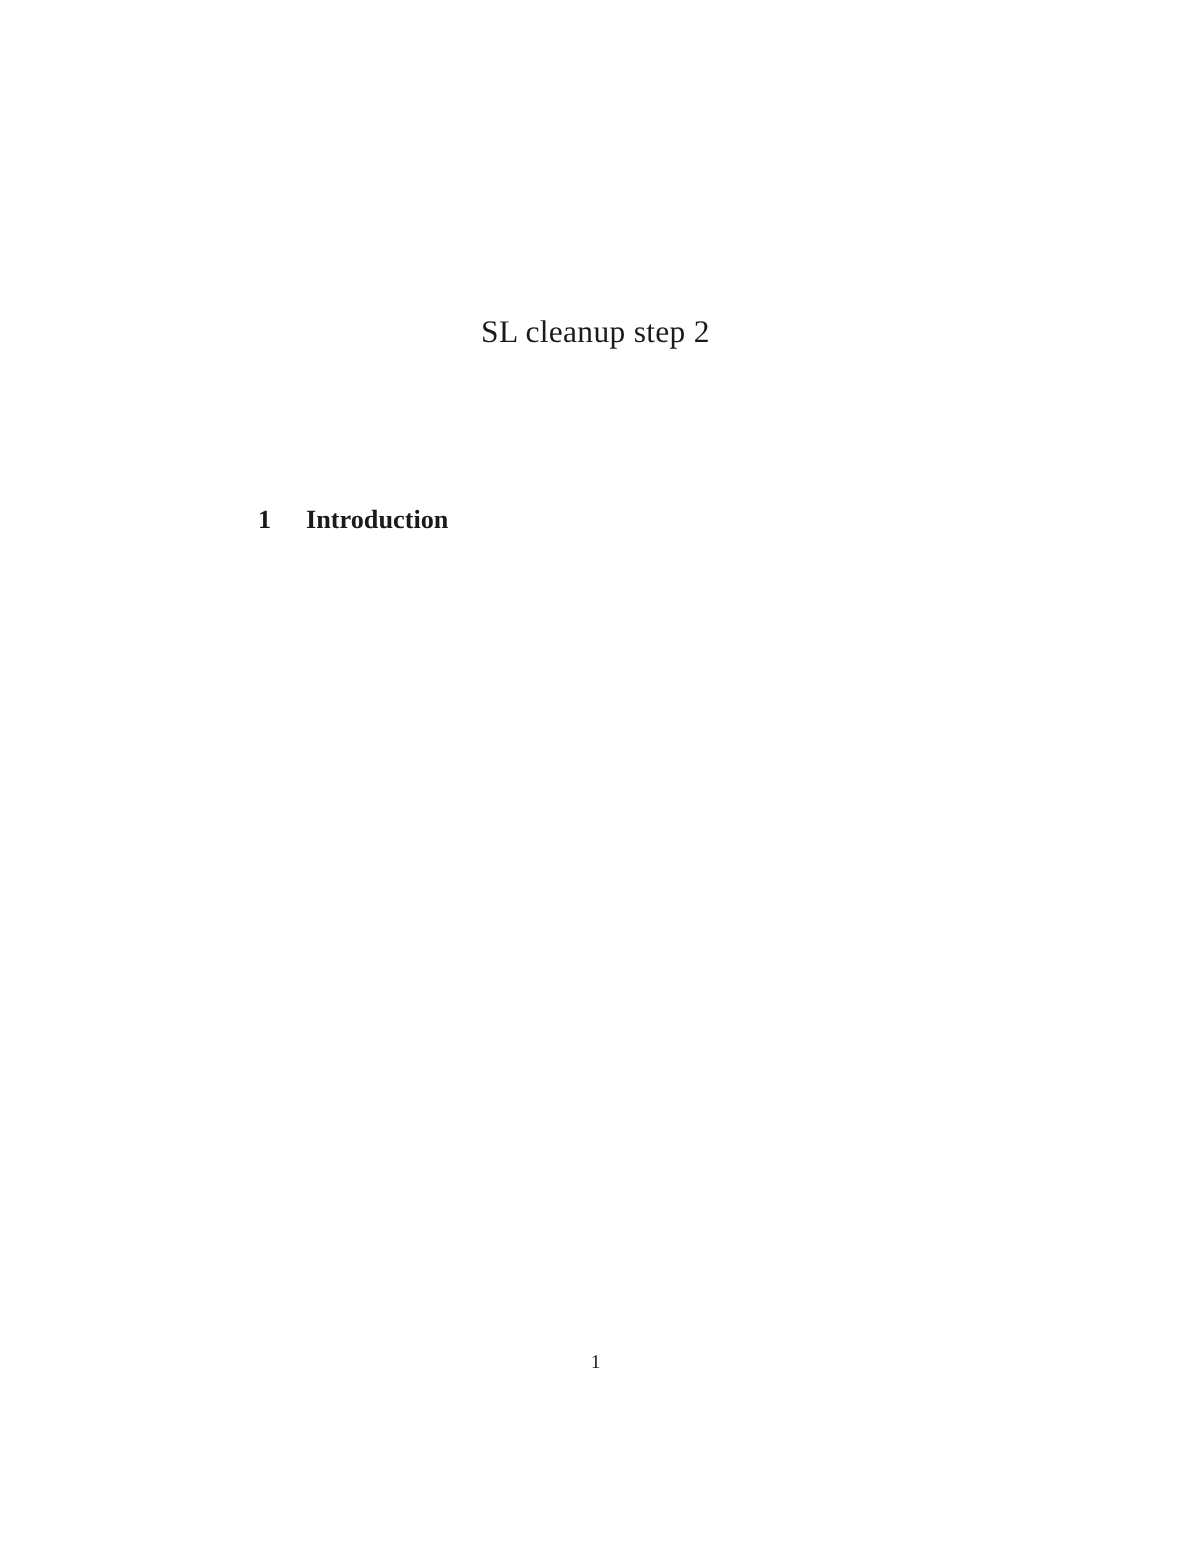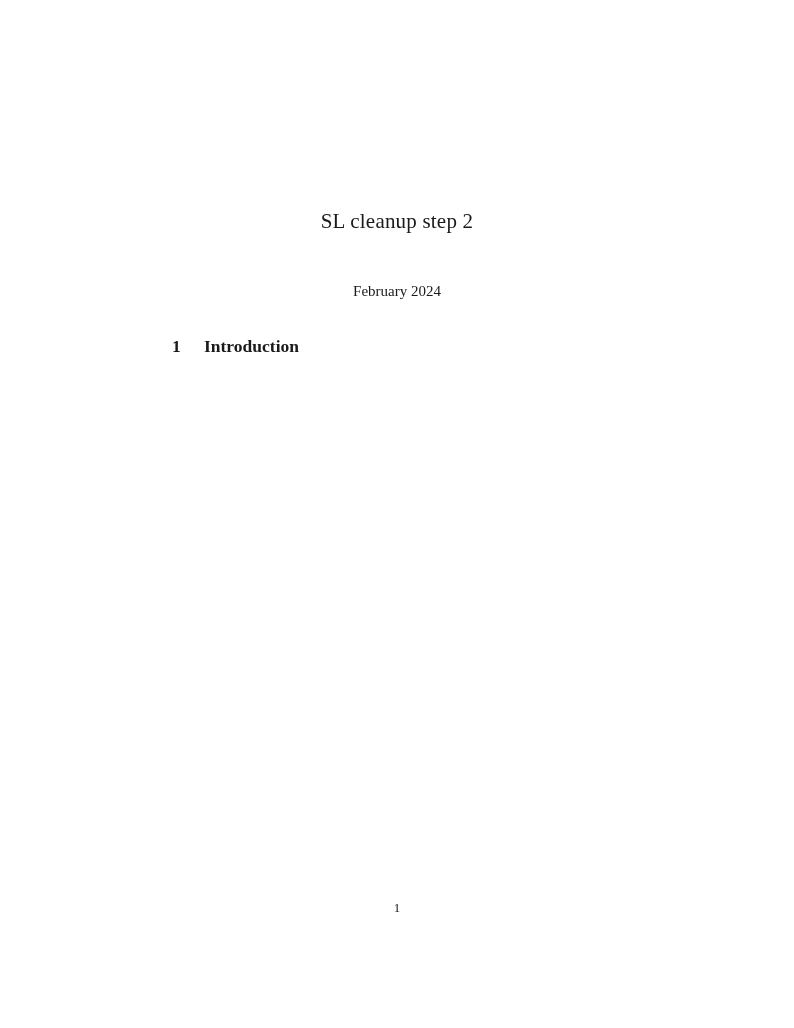--- a/index.html
+++ b/index.html
@@ -70,21 +70,20 @@
   }
 </style>
 </head>
 <body>
 
 <div class="page">
 
   <h1 class="doc-title">SL cleanup step 2</h1>
 
 
-  <p class="doc-date">February 2024</p>
 
   <h2 class="section-heading">
     <span class="section-number">1</span>
     <span class="section-title">Introduction</span>
   </h2>
 
   <p class="page-number">1</p>
 
 </div>
 

